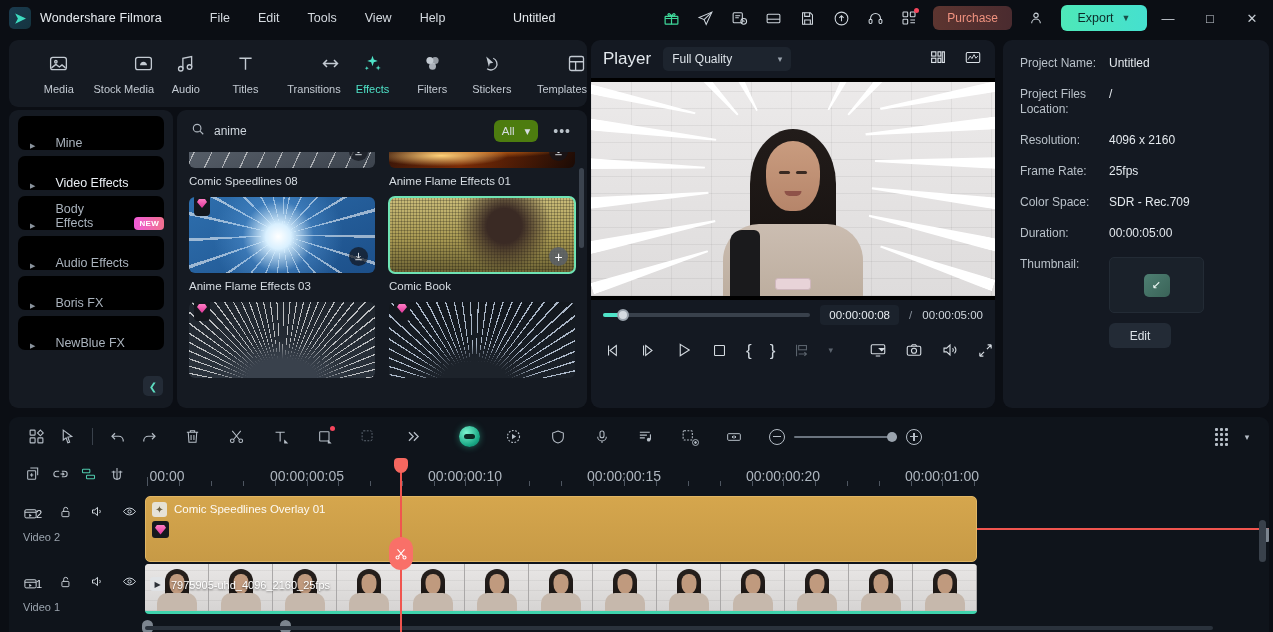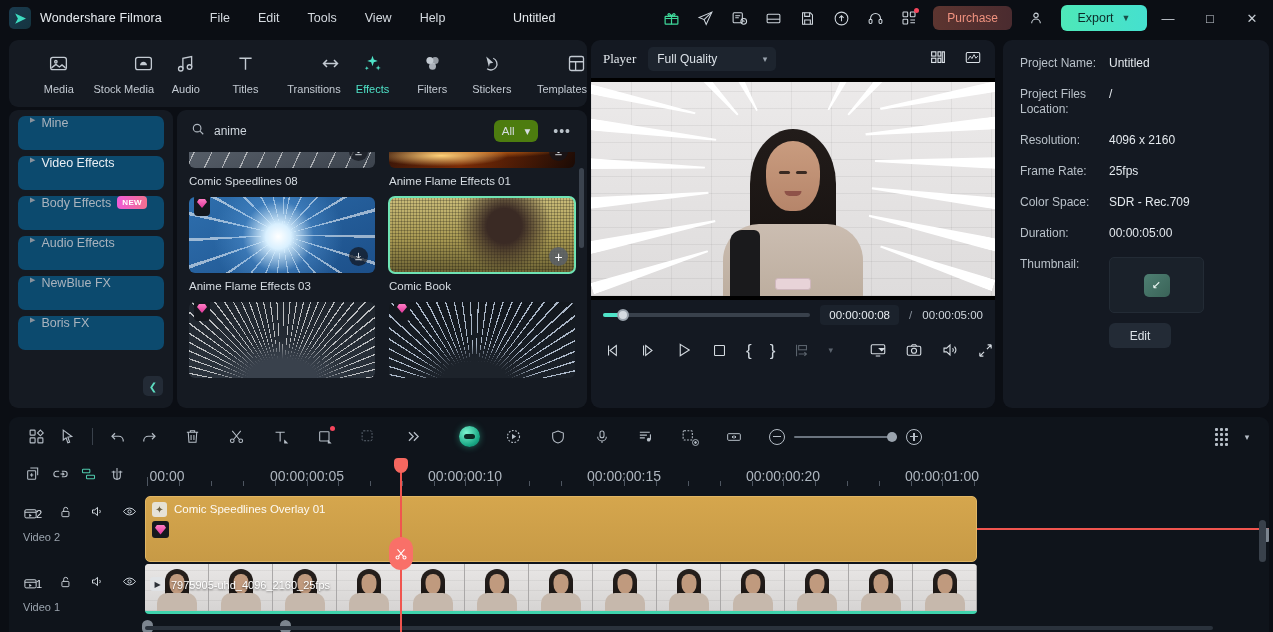--- a/index.html
+++ b/index.html
@@ -64,22 +64,22 @@
   .mtab.active { color: #4fe3c8; }
   .mtab .lbl { font-size: 11px; white-space: nowrap; }
   .mtab.wide { width: 74px; align-items: flex-end; }
 
   
   .sidebar {
     position: absolute; left: 9px; top: 110px; width: 164px; bottom: 224px;
     background: #151a22; border-radius: 9px; padding: 6px 9px 0 9px;
   }
   .side-item {
-    height: 34px; border-radius: 7px; background: #0c4a6e; margin-bottom: 6px;
-    display: flex; align-items: flex-start; padding-left: 12px; gap: 6px; cursor: pointer;
+    height: 34px; border-radius: 7px; background: #000000; margin-bottom: 6px;
+    display: flex; align-items: flex-end; padding-left: 12px; gap: 20px; cursor: pointer;
     font-size: 12.5px; color: #aab3bd;
   }
   .side-item.sel { color: #e9eef3; }
   .tri { font-size: 7px; color: #8a939d; }
   .newbadge {
     font-size: 8px; font-weight: bold; color: #fff; padding: 2px 5px; border-radius: 4px;
     background: linear-gradient(90deg,#f05bd8,#f0708e); letter-spacing: .3px;
   }
   .collapse-btn {
     position: absolute; right: 10px; bottom: 12px; width: 20px; height: 20px; border-radius: 5px;
@@ -167,21 +167,21 @@
     position: absolute; right: 3px; top: 58px; width: 5px; height: 80px;
     border-radius: 3px; background: #3b434e; cursor: pointer;
   }
 
   
   .player {
     position: absolute; left: 591px; top: 40px; width: 404px; bottom: 224px;
     background: #141922; border-radius: 9px; overflow: hidden;
   }
   .player-head { height: 38px; display: flex; align-items: center; padding: 0 12px; gap: 12px; }
-  .player-head .pl-lbl { font-size: 13px; color: #e3e8ed; font-family: Liberation Serif, serif; }
+  .player-head .pl-lbl { font-size: 17px; color: #e3e8ed; }
   .qual {
     display: flex; align-items: center; justify-content: space-between; width: 128px;
     background: #1d242e; border-radius: 5px; padding: 5px 9px; font-size: 12px; color: #dbe1e7; cursor: pointer;
   }
   .qual .caret { font-size: 9px; color: #99a2ac; }
   .ph-right { margin-left: auto; display: flex; gap: 16px; align-items: center; }
   .ph-right .pic { color: #dbe1e7; cursor: pointer; }
   .stage { height: 222px; background: #000; display: flex; align-items: center; justify-content: center; position: relative; }
   .video-frame { position: relative; width: 404px; height: 214px; overflow: hidden;
     background:
@@ -526,25 +526,25 @@
       <span class="tri">▶</span>
       <span>Body Effects</span>
       <span class="newbadge">NEW</span>
     </div>
     <div class="side-item">
       <span class="tri">▶</span>
       <span>Audio Effects</span>
     </div>
     <div class="side-item">
       <span class="tri">▶</span>
-      <span>NewBlue FX</span>
+      <span>Boris FX</span>
     </div>
     <div class="side-item">
       <span class="tri">▶</span>
-      <span>Boris FX</span>
+      <span>NewBlue FX</span>
     </div>
     <div class="collapse-btn">❮</div>
   </div>
 
   <div class="effects-panel">
     <div class="searchrow">
       <span>
         <svg width="14" height="14" viewBox="0 0 24 24" fill="none" stroke="#aeb6bf" stroke-width="2">
           <circle cx="10.5" cy="10.5" r="6.5"></circle>
             <path d="M15.5 15.5L21 21"></path>

